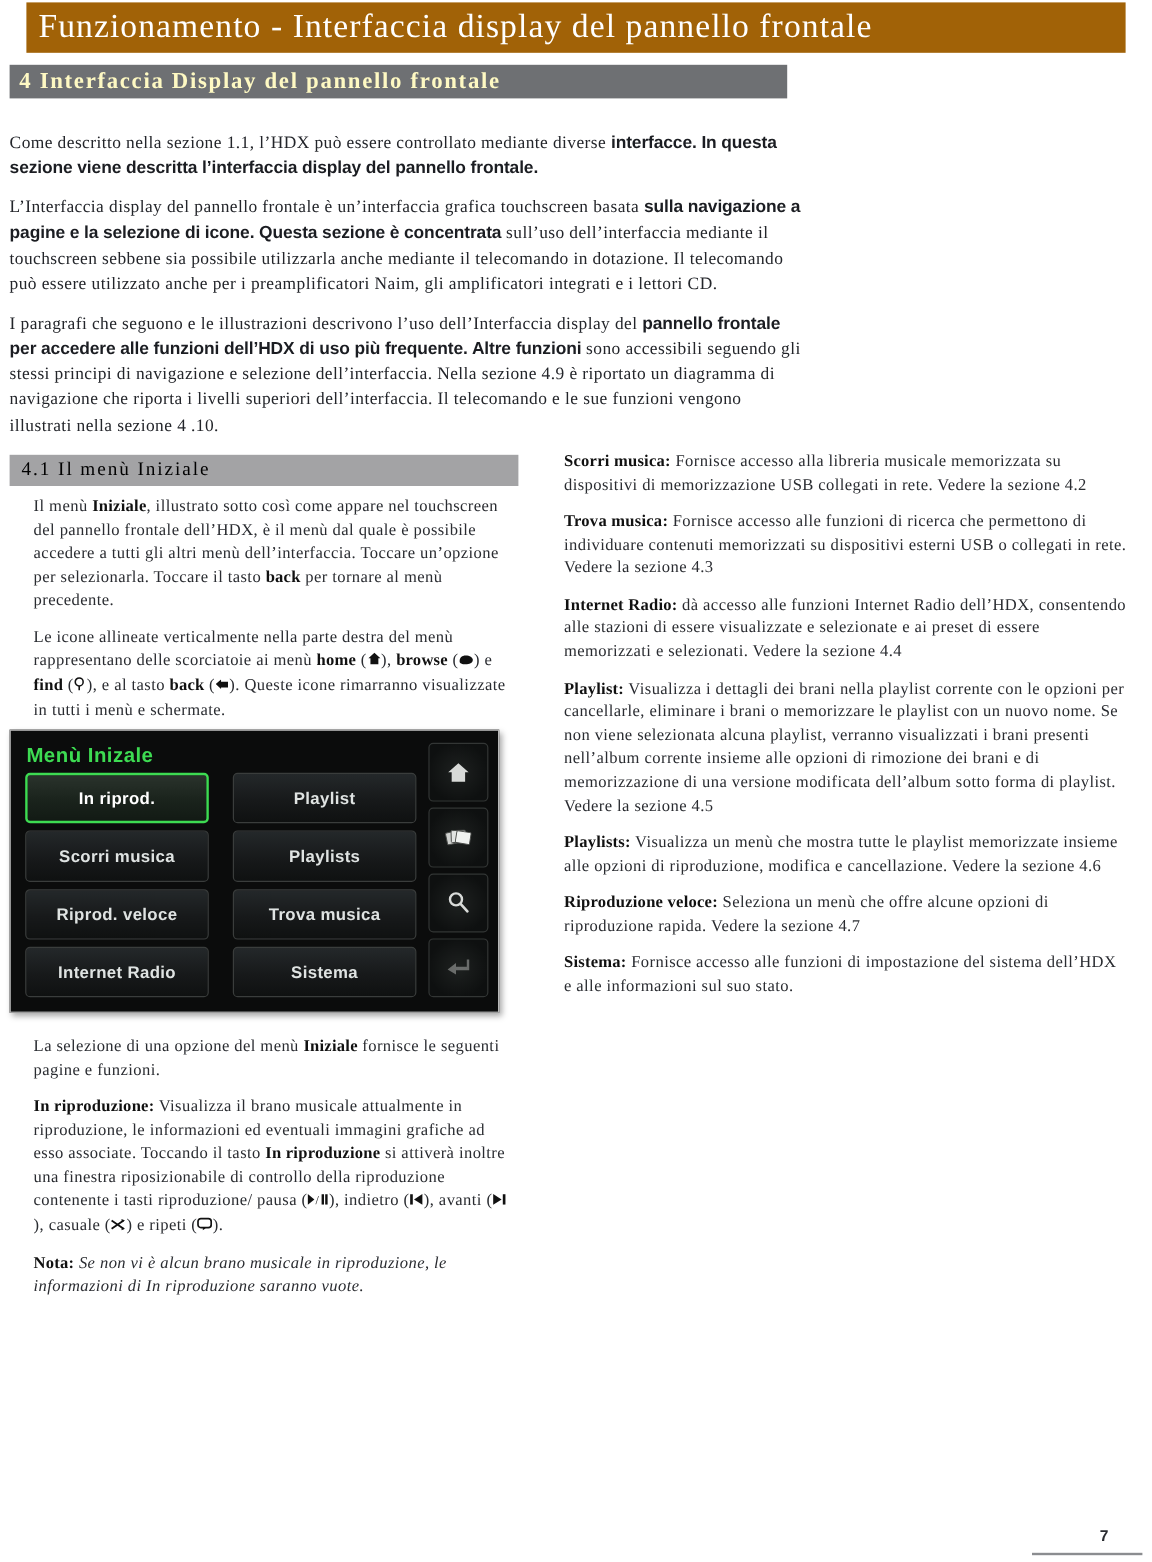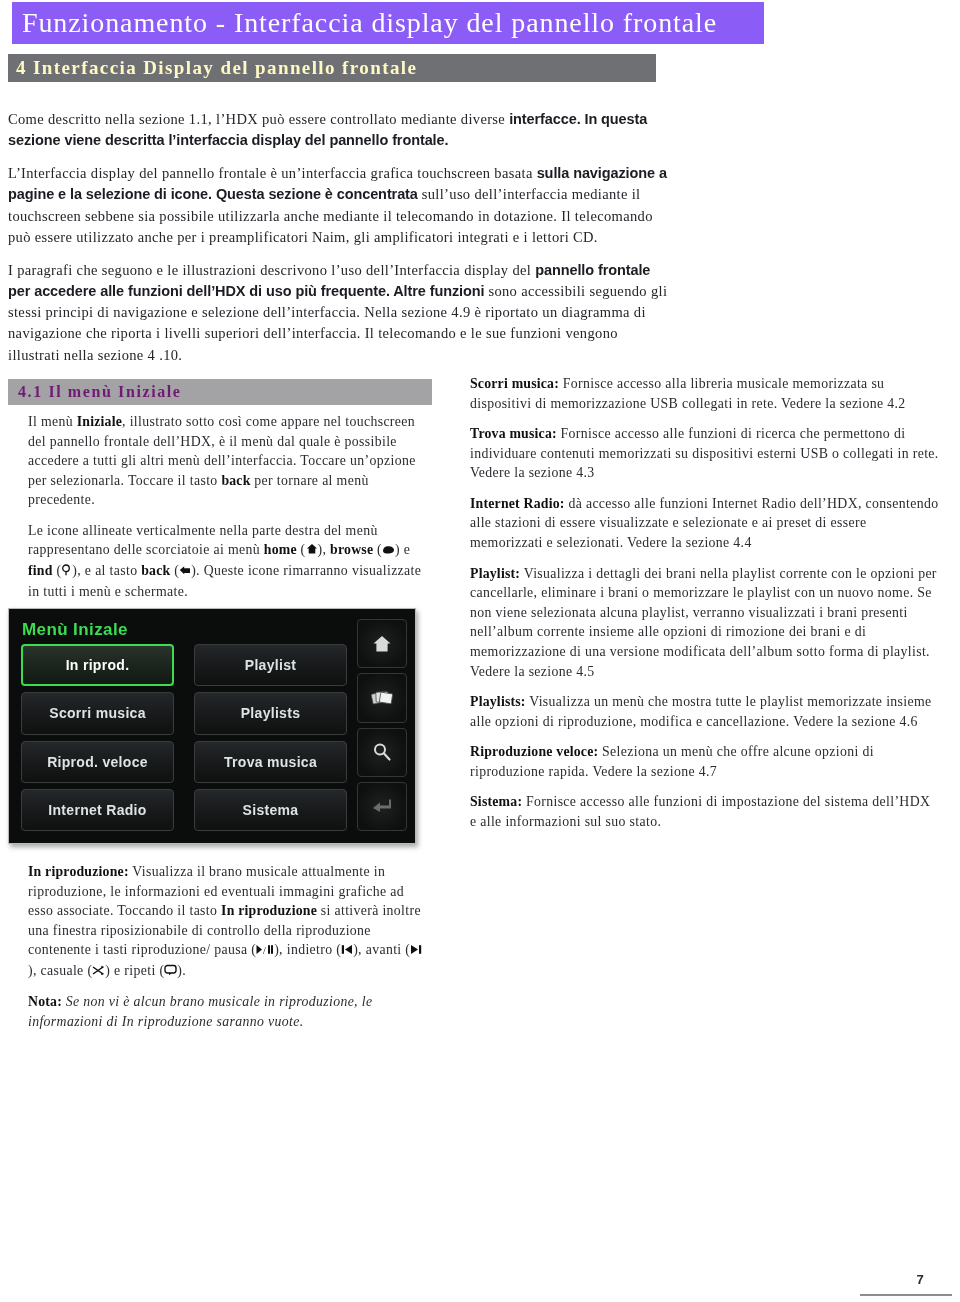--- a/index.html
+++ b/index.html
@@ -11,23 +11,23 @@
     width: 960px; height: 1302px;
     position: relative;
     font-family: "Liberation Serif", "DejaVu Serif", serif;
     color: #1a1a1a;
     overflow: hidden;
   }
 
   
   .page-header-bar {
     position: absolute;
-    left: 12px; top: 2px;
-    width: 752px; height: 42px;
-    background: #8b5cf6;
+    left: 22px; top: 2px;
+    width: 916px; height: 42px;
+    background: #a16207;
     display: flex;
     align-items: center;
     padding-left: 10px;
   }
   .page-header-bar .title {
     color: #ffffff;
     font-family: "Liberation Serif", "DejaVu Serif", serif;
     font-size: 28px;
     letter-spacing: 0.9px;
     font-weight: 400;
@@ -77,23 +77,23 @@
   .subsection-bar {
     position: absolute;
     left: 8px; top: 379px;
     width: 424px; height: 26px;
     background: #a3a3a5;
     display: flex;
     align-items: center;
     padding-left: 10px;
   }
   .subsection-bar .label {
-    color: #701a75;
+    color: #000000;
     font-size: 16px;
-    font-weight: 700;
+    font-weight: 400;
     letter-spacing: 1.6px;
     white-space: nowrap;
   }
 
   
   .col-left {
     position: absolute;
     left: 28px; top: 412px;
     width: 398px;
   }
@@ -288,20 +288,21 @@
       <span>
         <svg width="22" height="18" viewBox="0 0 22 18">
             <path d="M2 11 L9 5.5 L9 8.6 L18 8.6 L18 2.5 L20 2.5 L20 11.6 L9 11.6 L9 15 Z" fill="#d8dad8"></path>
           </svg>
       </span>
     </div>
   </div>
 </div>
 
 <div class="col-left" style="top:862px;">
+  <p><span>La selezione di una opzione del menù </span><b>Iniziale</b><span> fornisce le seguenti pagine e funzioni.</span></p>
 
   <p><b>In riproduzione:</b><span> Visualizza il brano musicale attualmente in riproduzione, le informazioni ed eventuali immagini grafiche ad esso associate. Toccando il tasto </span><b>In riproduzione</b><span> si attiverà inoltre una finestra riposizionabile di controllo della riproduzione contenente i tasti riproduzione/ pausa (</span><span class="inl-icon"><svg width="18" height="11" viewBox="0 0 18 11">
           <path d="M0.5 1 L6 5.5 L0.5 10 Z" fill="#111"></path>
           <text x="7" y="9.6" font-size="10" font-family="Liberation Serif, serif" fill="#111">/</text>
           <rect x="12" y="1.2" width="2" height="8.6" fill="#111"></rect>
           <rect x="15" y="1.2" width="2" height="8.6" fill="#111"></rect>
         </svg></span><span>), indietro (</span><span class="inl-icon"><svg width="12" height="11" viewBox="0 0 12 11">
           <rect x="0.8" y="1.2" width="2.2" height="8.6" fill="#111"></rect>
           <path d="M11 1 L11 10 L4 5.5 Z" fill="#111"></path>
         </svg></span><span>), avanti (</span><span class="inl-icon"><svg width="12" height="11" viewBox="0 0 12 11">

